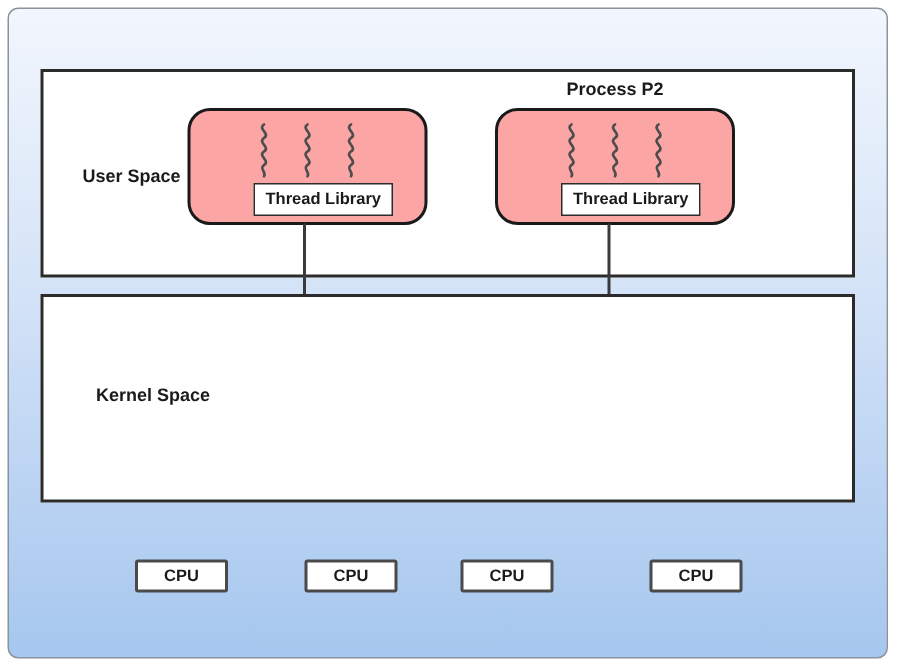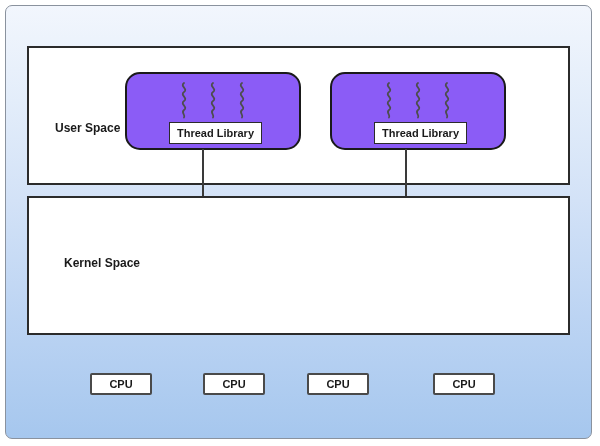--- a/index.html
+++ b/index.html
@@ -41,44 +41,44 @@
   .user-space-panel   { left: 27px; top: 46px;  width: 543px; height: 139px; }
   .kernel-space-panel { left: 27px; top: 196px; width: 543px; height: 139px; }
 
   .space-label {
     position: absolute;
     font-size: 12px;
     font-weight: bold;
     color: #1a1a1a;
     white-space: nowrap;
   }
-  .user-space-label   { left: 55px; top: 110px; margin-top: 11px; }
+  .user-space-label   { left: 55px; top: 110px; }
   .kernel-space-label { left: 64px; top: 256px; }
 
   .process-label {
     position: absolute;
     top: 52px;
     width: 160px;
     text-align: center;
     font-size: 12px;
     font-weight: bold;
     color: #1a1a1a;
   }
   .process-label.p1 { left: 125px; }
   .process-label.p2 { left: 330px; }
 
   .process-box {
     position: absolute;
     top: 72px;
-    width: 176px;
+    width: 160px;
     height: 78px;
     box-sizing: border-box;
     border: 2.5px solid #1a1a1a;
     border-radius: 15px;
-    background: #8b5cf6;
+    background: #fca5a5;
   }
   .process-box.p1 { left: 125px; }
   .process-box.p2 { left: 330px; }
 
   .threads-row {
     position: absolute;
     left: 0;
     right: 0;
     top: 7px;
     display: flex;
@@ -139,20 +139,21 @@
 </head>
 <body>
 
 <div class="stage">
 
   <div class="frame"></div>
 
   <div class="panel user-space-panel"></div>
   <div class="space-label user-space-label">User Space</div>
 
+  <div class="process-label p2">Process P2</div>
 
   <div class="process-box p1">
     <div class="threads-row">
       <svg class="squiggle" width="12" height="38" viewBox="0 0 12 38">
         <path d="M6 2 C 1.5 5, 10.5 8, 6 11 C 1.5 14, 10.5 17, 6 20 C 1.5 23, 10.5 26, 6 29 C 2.5 31.5, 8 34, 6 36.5" fill="none" stroke="#4d4d4d" stroke-width="1.8" stroke-linecap="round"></path>
       </svg>
       <svg class="squiggle" width="12" height="38" viewBox="0 0 12 38">
         <path d="M6 2 C 1.5 5, 10.5 8, 6 11 C 1.5 14, 10.5 17, 6 20 C 1.5 23, 10.5 26, 6 29 C 2.5 31.5, 8 34, 6 36.5" fill="none" stroke="#4d4d4d" stroke-width="1.8" stroke-linecap="round"></path>
       </svg>
       <svg class="squiggle" width="12" height="38" viewBox="0 0 12 38">

